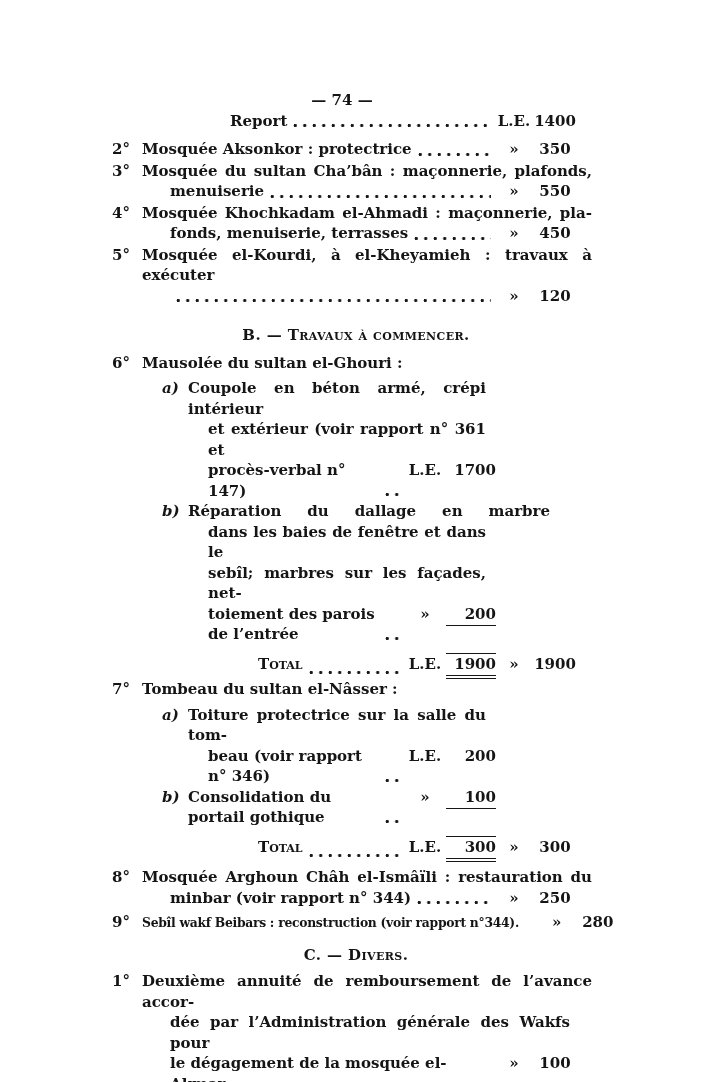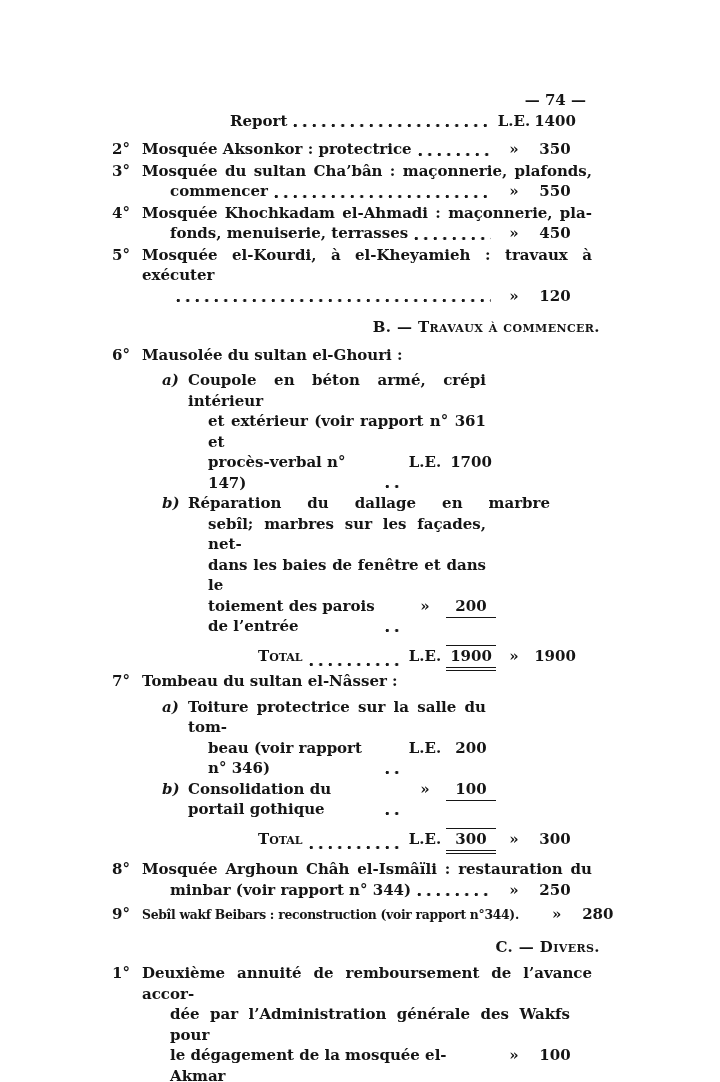--- a/index.html
+++ b/index.html
@@ -7,38 +7,38 @@
     width:720px; height:1082px; overflow:hidden;
     background:#ffffff; color:#151515;
     font-family:"DejaVu Serif", serif;
   }
   .doc { padding-top:90px; }
   .block {
     margin-left:112px; width:488px;
     font-size:15px; font-weight:700; line-height:20.5px;
   }
   .row { display:flex; align-items:baseline; }
-  .center { justify-content:flex-end; }
+  .center { justify-content:center; }
   .pgn { position:relative; left:-14px; }
   .ind { flex:0 0 auto; }
   .num { flex:0 0 30px; }
   .numl { flex:0 0 26px; font-style:italic; }
   .txt { flex:0 1 auto; }
   .grow { flex:1 1 auto; }
   .fillj { flex:1 1 auto; text-align:justify; text-align-last:justify; }
   .lead {
     flex:1 1 14px; min-width:14px; align-self:flex-end;
     height:5px; margin:0 5px 4px 6px;
     background-image:radial-gradient(circle at 2.2px 2.5px, #191919 1.35px, rgba(0,0,0,0) 1.9px);
     background-size:9.5px 5px; background-repeat:repeat-x;
   }
   .cur  { flex:0 0 36px; text-align:center; }
   .amt  { flex:0 0 46px; text-align:center; padding-bottom:1px; }
   .icur { flex:0 0 42px; text-align:center; }
-  .iamt { flex:0 0 50px; text-align:center; padding-bottom:1px; }
+  .iamt { flex:0 0 50px; text-align:right; padding-bottom:1px; }
   .sp   { flex:0 0 22px; }
   .rb   { border-bottom:1.5px solid #161616; }
   .rtb  { border-top:1.5px solid #161616; border-bottom:4.5px double #161616; }
   .sc { font-variant:small-caps; }
   .section { font-variant:small-caps; letter-spacing:0.4px; }
   .tight { flex:1 1 auto; white-space:nowrap; font-size:13px; letter-spacing:-0.3px;
            transform:scaleX(0.95); transform-origin:0 70%; }
 </style>
 </head>
 <body>
@@ -63,21 +63,21 @@
         <span class="cur">»</span>
         <span class="amt">350</span>
         <span class="sp"></span>
       </div>
       <div class="row">
         <span class="num">3°</span>
         <span class="fillj" style="margin-right: 8px;">Mosquée du sultan Cha’bân : maçonnerie, plafonds,</span>
       </div>
       <div class="row">
         <span class="ind" style="width: 58px;"></span>
-        <span class="txt">commencer</span>
+        <span class="txt">menuiserie</span>
         <span class="lead"></span>
         <span class="cur">»</span>
         <span class="amt">550</span>
         <span class="sp"></span>
       </div>
       <div class="row">
         <span class="num">4°</span>
         <span class="fillj" style="margin-right: 8px;">Mosquée Khochkadam el-Ahmadi : maçonnerie, pla-</span>
       </div>
       <div class="row">
@@ -92,21 +92,21 @@
         <span class="num">5°</span>
         <span class="fillj" style="margin-right: 8px;">Mosquée el-Kourdi, à el-Kheyamieh : travaux à exécuter</span>
       </div>
       <div class="row">
         <span class="ind" style="width: 58px;"></span>
         <span class="lead"></span>
         <span class="cur">»</span>
         <span class="amt">120</span>
         <span class="sp"></span>
       </div>
-      <div class="row center" style="margin-top: 10px; margin-bottom: 7px;">
+      <div class="row center" style="margin-top: 18px; margin-bottom: 7px;">
         <span class="txt section">B. — Travaux à commencer.</span>
       </div>
       <div class="row">
         <span class="num">6°</span>
         <span class="txt grow">Mausolée du sultan el-Ghouri :</span>
       </div>
       <div class="row" style="margin-top: 5px;">
         <span class="ind" style="width: 50px;"></span>
         <span class="numl">a)</span>
         <span class="fillj" style="margin-right: 114px;">Coupole en béton armé, crépi intérieur</span>
@@ -125,25 +125,25 @@
         <span class="amt"></span>
         <span class="sp"></span>
       </div>
       <div class="row">
         <span class="ind" style="width: 50px;"></span>
         <span class="numl">b)</span>
         <span class="fillj" style="margin-right: 50px;">Réparation du dallage en marbre</span>
       </div>
       <div class="row">
         <span class="ind" style="width: 96px;"></span>
+        <span class="fillj" style="margin-right: 114px;">dans les baies de fenêtre et dans le</span>
+      </div>
+      <div class="row">
+        <span class="ind" style="width: 96px;"></span>
         <span class="fillj" style="margin-right: 114px;">sebîl; marbres sur les façades, net-</span>
-      </div>
-      <div class="row">
-        <span class="ind" style="width: 96px;"></span>
-        <span class="fillj" style="margin-right: 114px;">dans les baies de fenêtre et dans le</span>
       </div>
       <div class="row">
         <span class="ind" style="width: 96px;"></span>
         <span class="txt">toiement des parois de l’entrée</span>
         <span class="lead"></span>
         <span class="icur">»</span>
         <span class="iamt rb">200</span>
         <span class="cur"></span>
         <span class="amt"></span>
         <span class="sp"></span>

